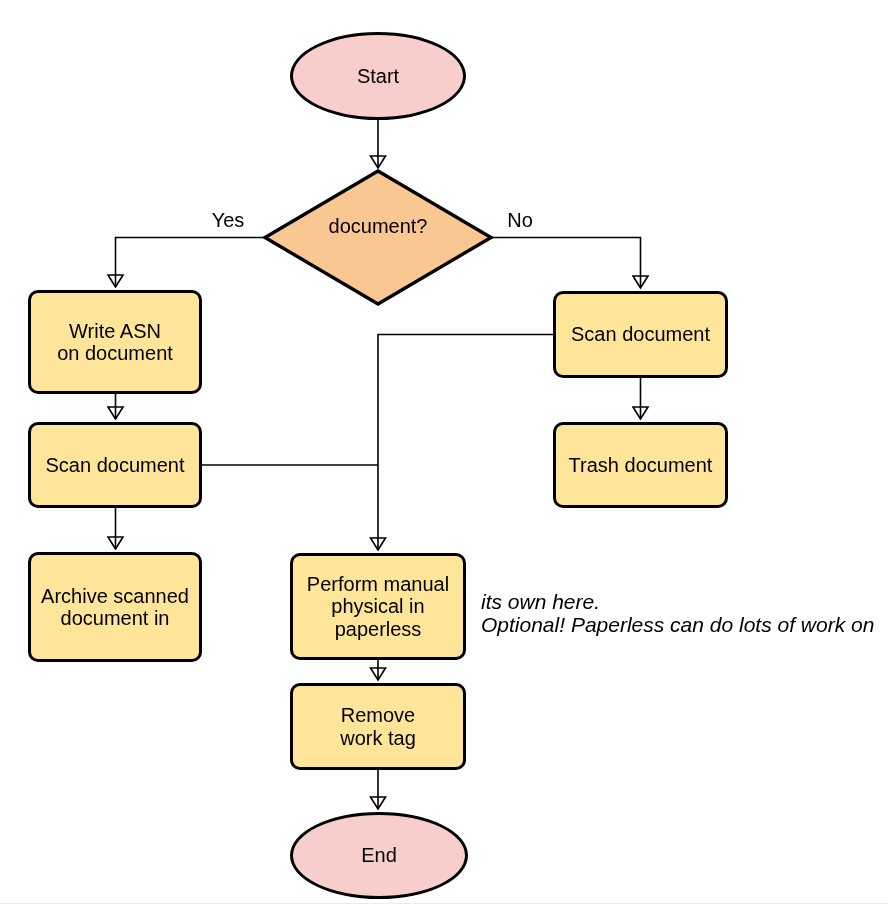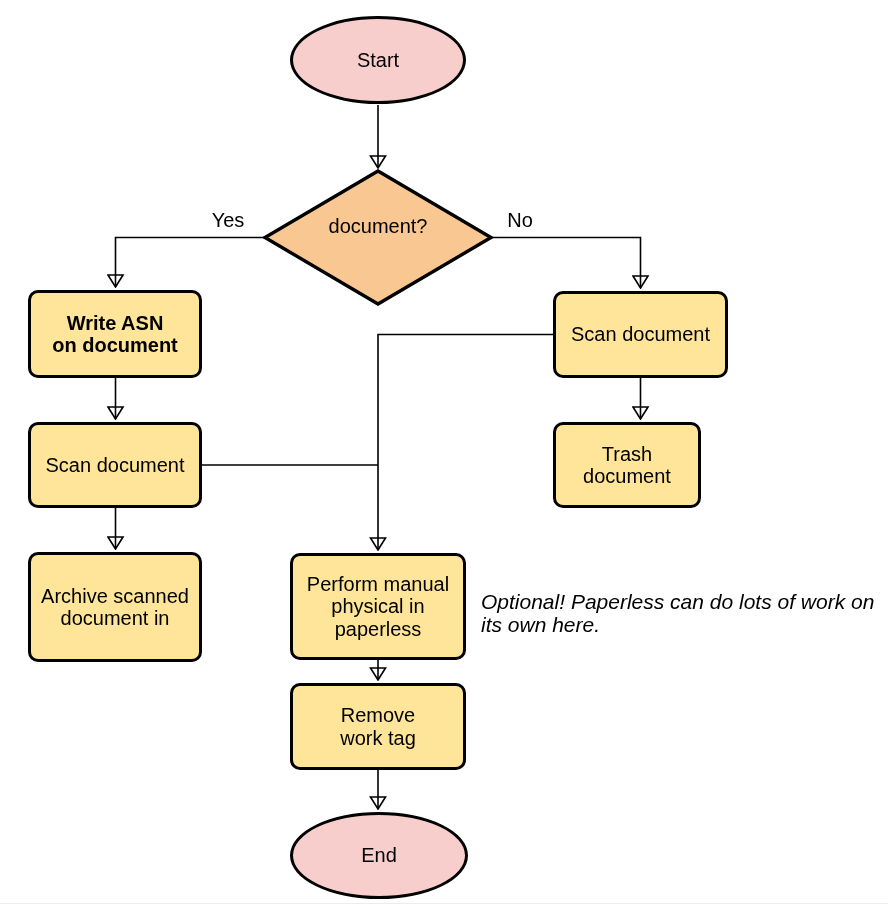--- a/index.html
+++ b/index.html
@@ -93,35 +93,35 @@
     <path d="M115.5 508 L115.5 549" marker-end="url(#arrow)"></path>
     <path d="M640.5 378 L640.5 419" marker-end="url(#arrow)"></path>
     <path d="M553 334.5 L378 334.5 L378 550" marker-end="url(#arrow)"></path>
     <path d="M202 465 L378 465"></path>
     <path d="M378 640 L378 680" marker-end="url(#arrow)"></path>
     <path d="M378 770 L378 809" marker-end="url(#arrow)"></path>
 
     <polygon class="diamond" points="378,171 491,237.5 378,304 265,237.5"></polygon>
   </svg>
 
-  <div class="node terminal" style="left:290px; top:16px; width:176px; height:88px;">
+  <div class="node terminal" style="left:290px; top:32px; width:176px; height:88px;">
     <div class="label">
       <span>Start</span>
     </div>
   </div>
 
   <div class="diamond-label label">
     <span>document?</span>
   </div>
 
   <div class="edge-label" style="left:198px; top:209px;">Yes</div>
 
   <div class="edge-label" style="left:490px; top:209px;">No</div>
 
-  <div class="node process" style="left:28px; top:290px; width:174px; height:88px;font-weight:bold;">
+  <div class="node process" style="left:28px; top:290px; width:174px; height:104px;">
     <div class="label">
       <span>Write ASN</span>
       <span>on document</span>
     </div>
   </div>
 
   <div class="node process" style="left:28px; top:422px; width:174px; height:86px;">
     <div class="label">
       <span>Scan document</span>
     </div>
@@ -133,37 +133,37 @@
       <span>document in</span>
     </div>
   </div>
 
   <div class="node process" style="left:553px; top:291px; width:175px; height:87px;">
     <div class="label">
       <span>Scan document</span>
     </div>
   </div>
 
-  <div class="node process" style="left:553px; top:422px; width:148px; height:86px;">
+  <div class="node process" style="left:553px; top:422px; width:175px; height:86px;">
     <div class="label">
       <span>Trash document</span>
     </div>
   </div>
 
   <div class="node process" style="left:290px; top:553px; width:176px; height:107px;">
     <div class="label">
       <span>Perform manual</span>
       <span>physical in</span>
       <span>paperless</span>
     </div>
   </div>
 
   <div class="annotation">
+    <span>its own here.</span>
     <span>Optional! Paperless can do lots of work on</span>
-    <span>its own here.</span>
   </div>
 
   <div class="node process" style="left:290px; top:683px; width:176px; height:87px;">
     <div class="label">
       <span>Remove</span>
       <span>work tag</span>
     </div>
   </div>
 
   <div class="node terminal" style="left:290px; top:812px; width:178px; height:87px;">

